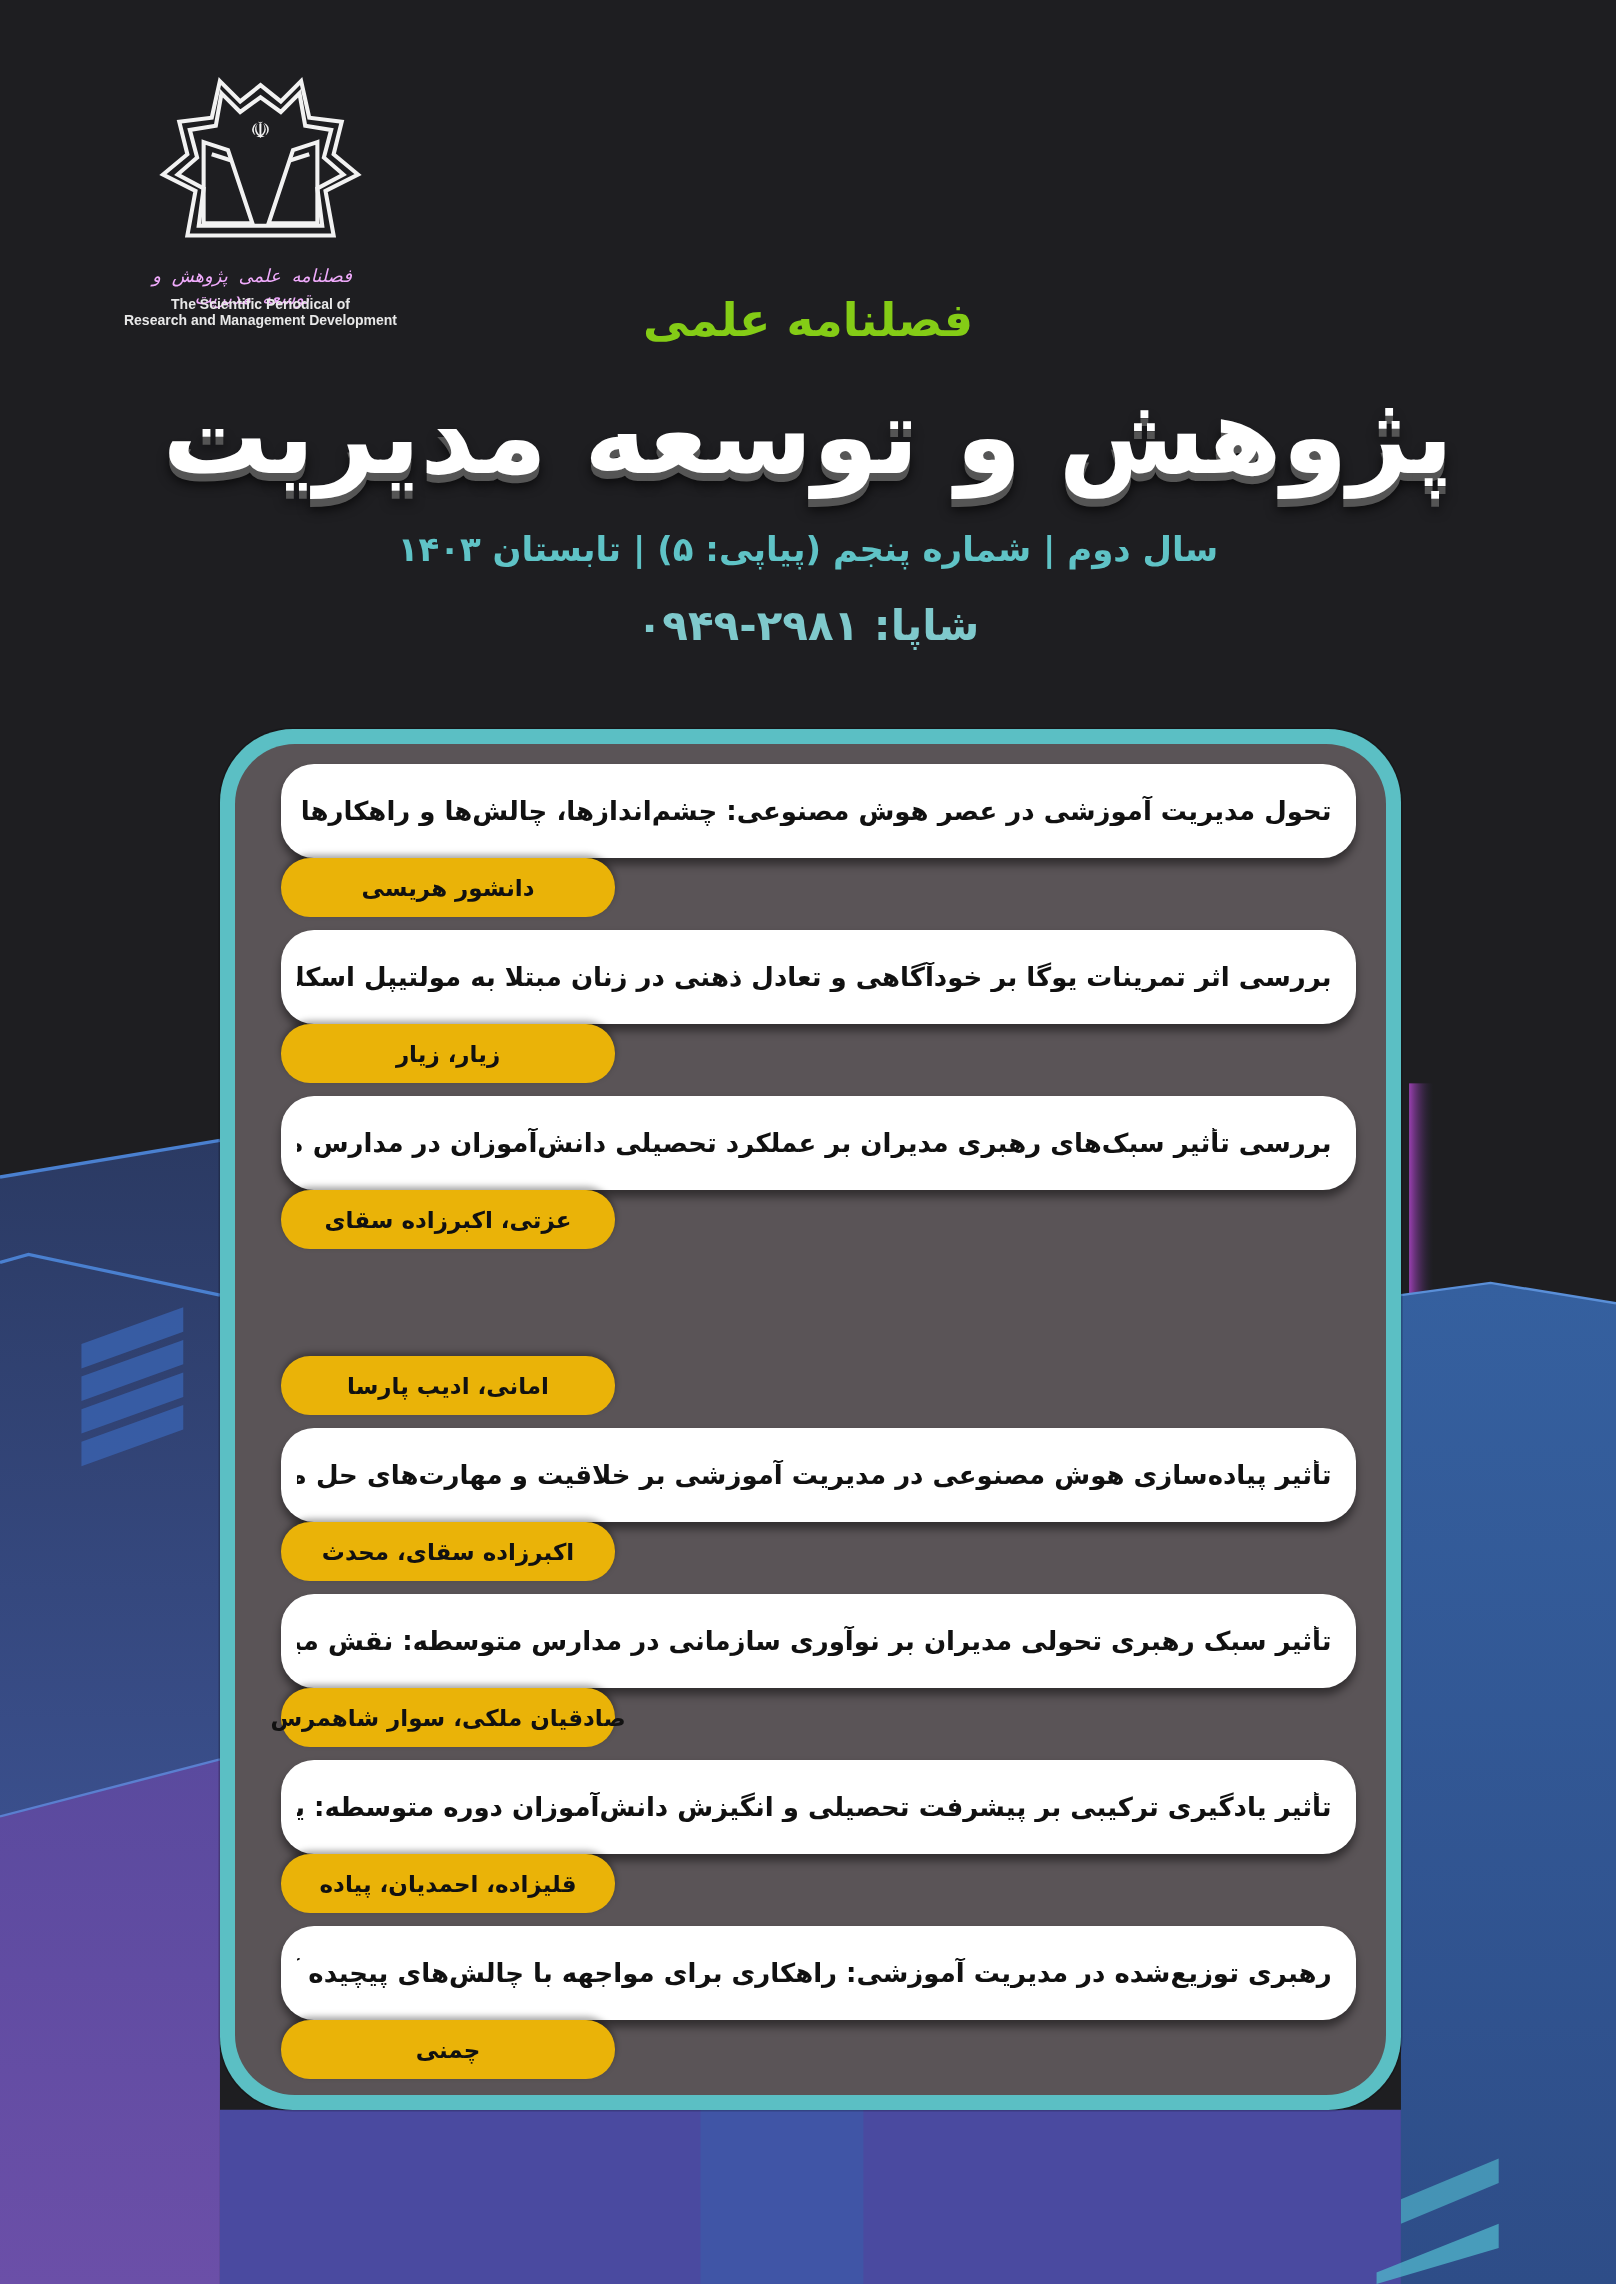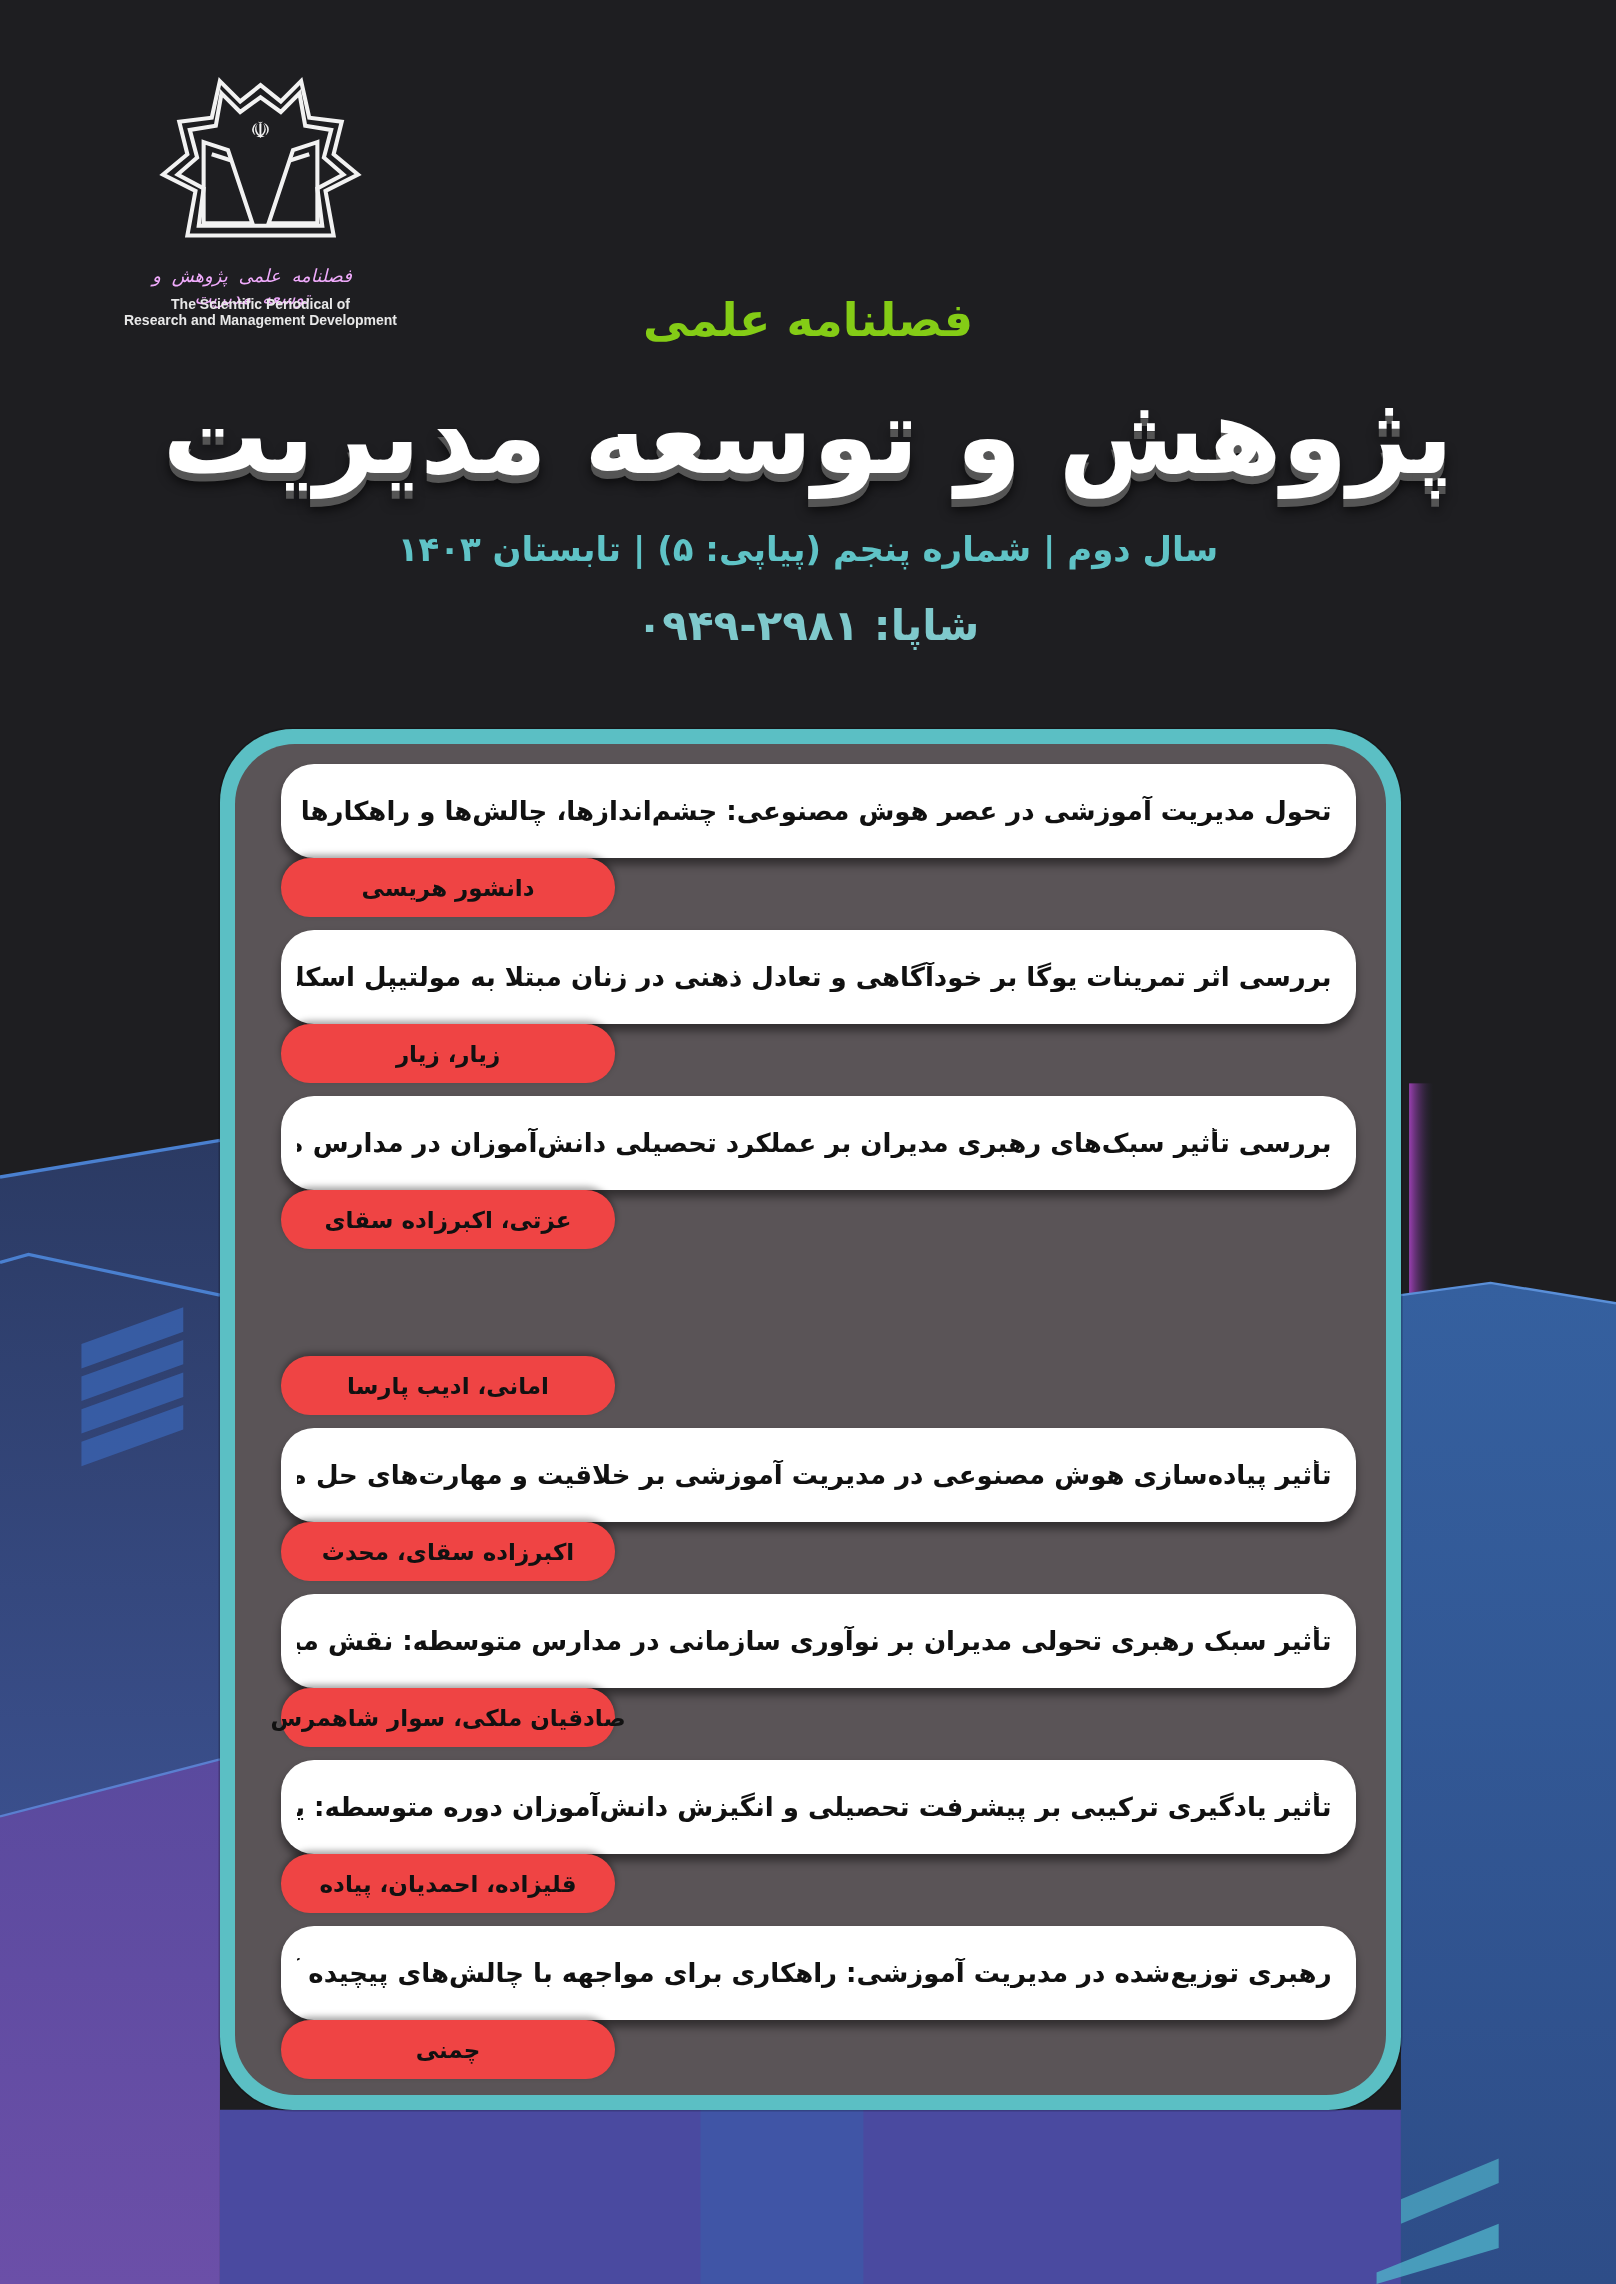--- a/index.html
+++ b/index.html
@@ -12,21 +12,21 @@
   .kicker{position:absolute;left:0;width:100%;top:293px;text-align:center;color:#84cc16;font-weight:bold;font-size:46px;direction:rtl;letter-spacing:0.8px;}
   .main-title{position:absolute;left:0;width:100%;top:375px;text-align:center;color:#ffffff;font-weight:bold;font-size:106px;direction:rtl;text-shadow:0 8.1px 0 #555, 0 11.4px 11.4px rgba(0,0,0,.7);letter-spacing:-1.6px;}
   .issue{position:absolute;left:0;width:100%;top:529px;text-align:center;color:#5fc3c6;font-weight:bold;font-size:34px;direction:rtl;}
   .issn{position:absolute;left:0;width:100%;top:601px;text-align:center;color:#7fc9cc;font-weight:bold;font-size:42px;direction:rtl;}
   .frame{position:absolute;left:220px;top:729px;width:1181px;height:1381px;border-radius:73px;background:#5bbfc4;box-shadow:0 0 0 1.6px rgba(0,0,0,.2);}
   .panel{position:absolute;left:14.7px;top:14.7px;right:14.7px;bottom:14.7px;border-radius:60px;background:#5a5457;}
   .list{position:absolute;left:281px;top:764px;width:1075px;}
   .item{position:relative;height:166px;}
   .title-pill{position:absolute;left:0;top:0;width:1075px;height:94px;background:#fff;border-radius:33px;box-shadow:0 6.5px 8.1px rgba(0,0,0,.45);display:flex;align-items:center;justify-content:flex-start;direction:rtl;padding:0 24.4px 0 16.3px;box-sizing:border-box;}
   .title-pill span{font-weight:bold;font-size:26px;color:#111;white-space:nowrap;overflow:hidden;text-overflow:clip;}
-  .author-pill{position:absolute;left:0;top:94px;width:334px;height:59px;background:#ef4444;border-radius:29px;box-shadow:0 -3.3px 6.5px rgba(0,0,0,.35);display:flex;align-items:center;justify-content:center;direction:rtl;}
+  .author-pill{position:absolute;left:0;top:94px;width:334px;height:59px;background:#eab308;border-radius:29px;box-shadow:0 -3.3px 6.5px rgba(0,0,0,.35);display:flex;align-items:center;justify-content:center;direction:rtl;}
   .author-pill span{font-weight:bold;font-size:23px;color:#111;white-space:nowrap;}
 </style>
 </head>
 <body>
 
 <div class="bg">
   <svg width="1616" height="2284" viewBox="0 0 1984 2804">
     <defs>
       <linearGradient id="gb" x1="0" y1="0" x2="0" y2="1">
         <stop offset="0" stop-color="#2b3a63"></stop>

